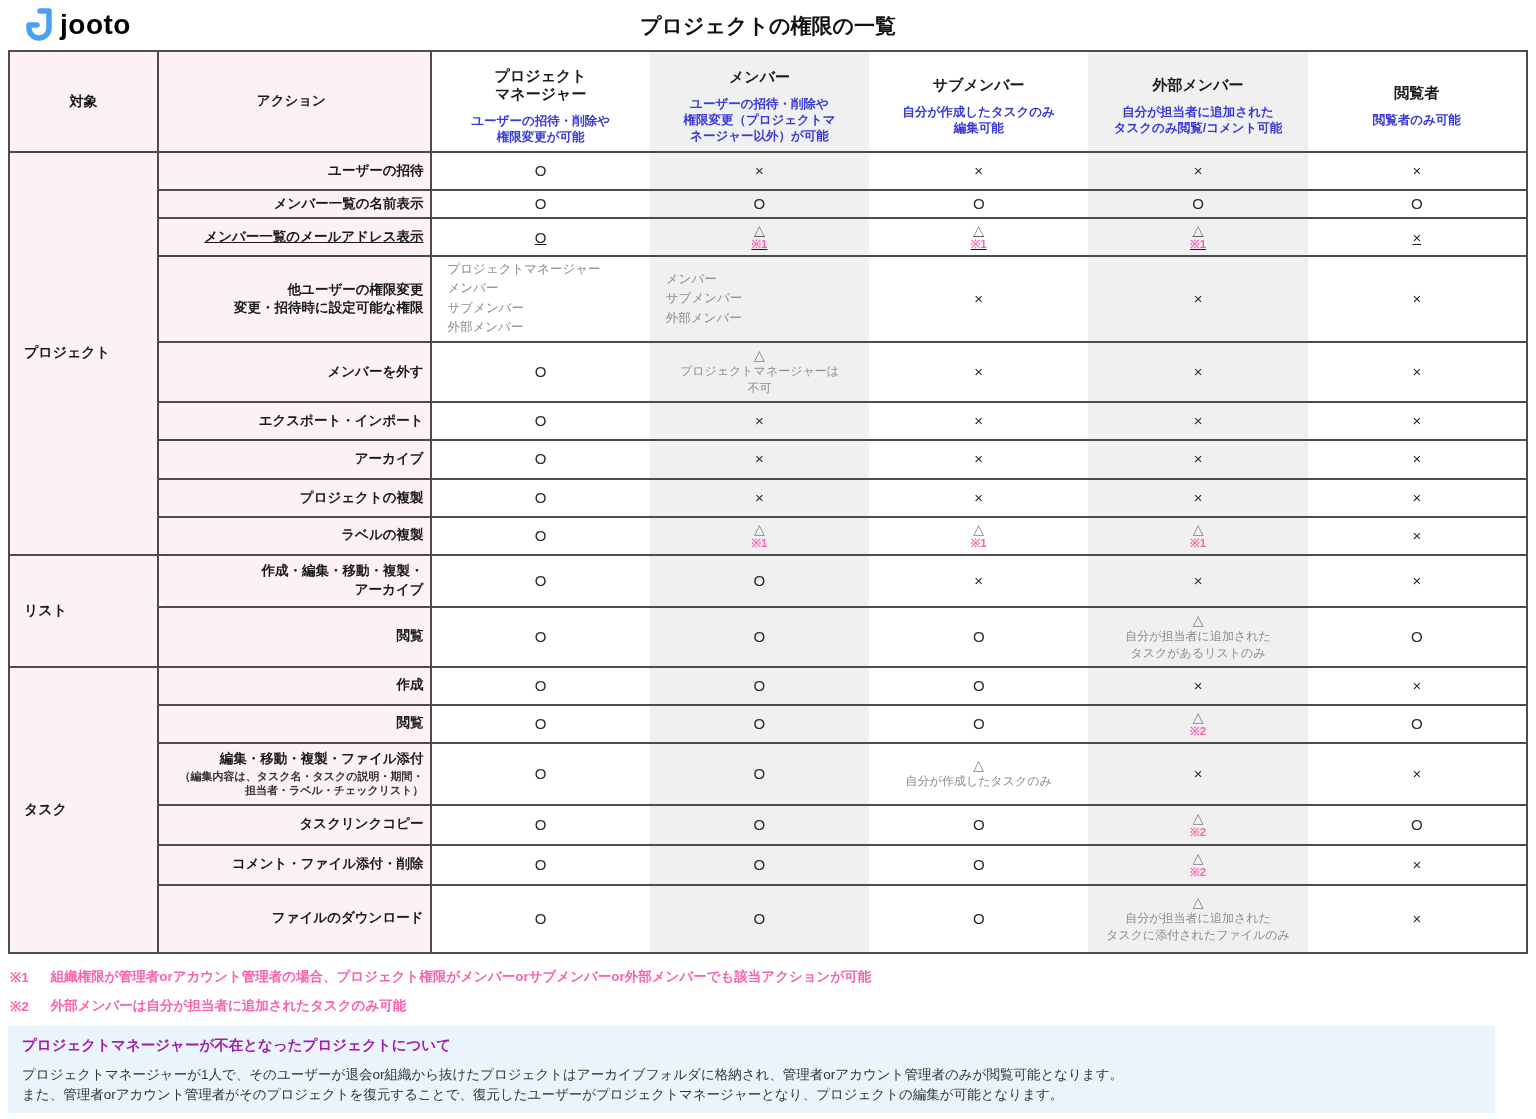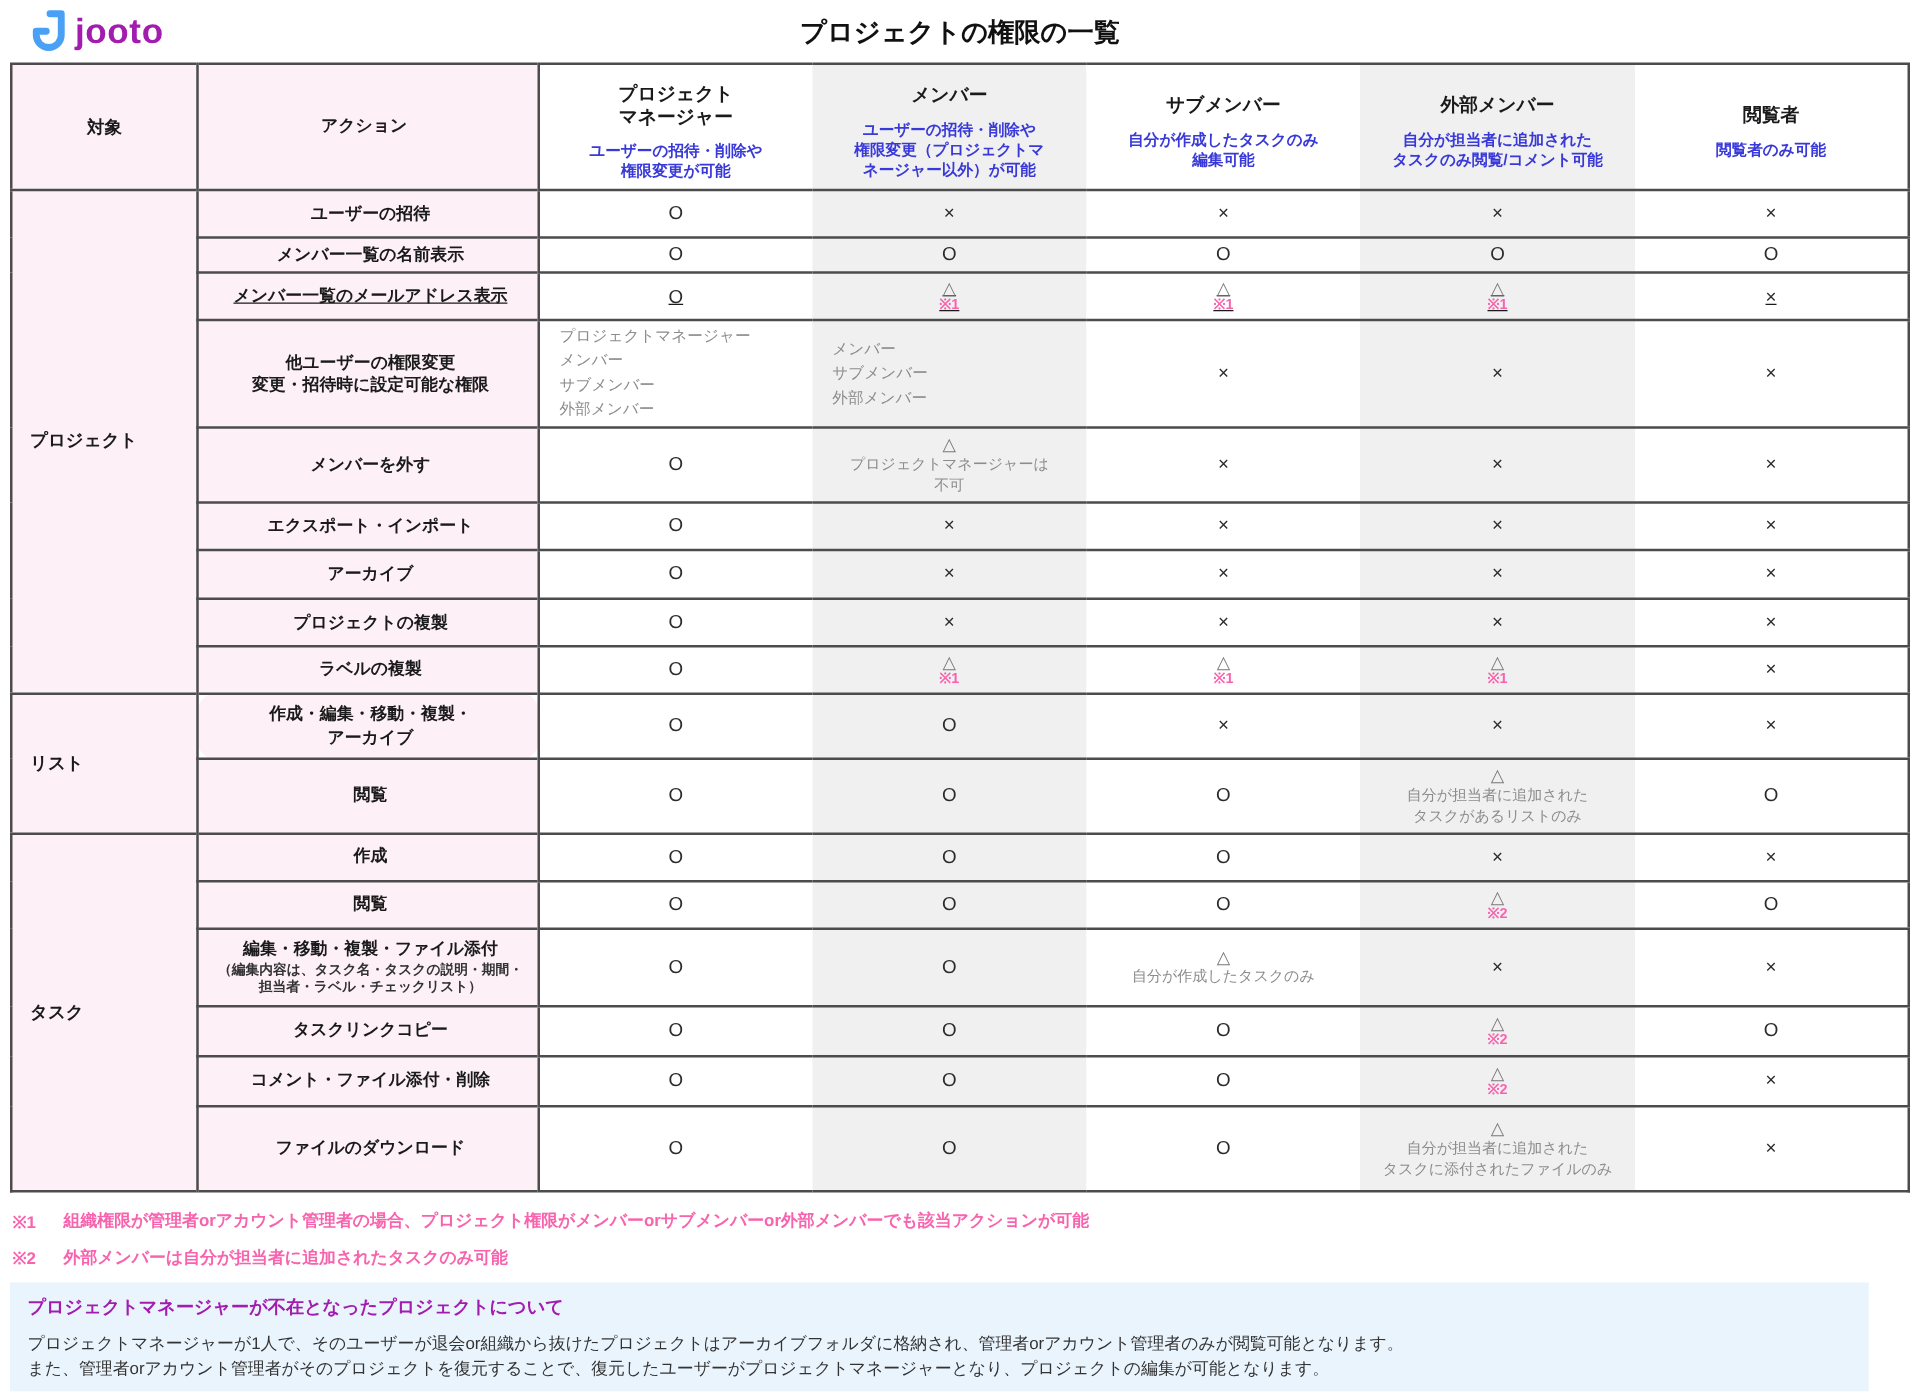--- a/index.html
+++ b/index.html
@@ -9,21 +9,21 @@
     font-family: "Liberation Sans", sans-serif;
     color:#1a1a1a;
     position: relative;
     overflow: hidden;
   }
   .topbar { position: relative; height: 50px; }
   .logo {
     position:absolute; left:24px; top:8px;
     display:flex; align-items:center; gap:6px;
   }
-  .logo-text { color:#a21caf; font-size:28px; font-weight:bold; letter-spacing:0.5px; }
+  .logo-text { color:#000000; font-size:28px; font-weight:bold; letter-spacing:0.5px; }
   .page-title {
     position:absolute; left:0; right:0; top:12px;
     text-align:center; font-size:21px; font-weight:bold; color:#111;
   }
   table.perm {
     border-collapse: collapse;
     table-layout: fixed;
     width: 1520px;
     margin-left: 8px;
     border: 2px solid #4c4c4c;
@@ -34,21 +34,21 @@
   .col-action  { width:272px; }
   .col-val     { width:219px; }
   .cell-target {
     background:#fdf0f6; border-right:2px solid #4c4c4c;
     text-align:left; padding-left:14px;
     font-weight:bold; font-size:14px;
   }
   th.cell-target { text-align:center; padding-left:0; }
   .cell-action {
     background:#fdf0f6; border-right:2px solid #4c4c4c;
-    text-align:center; padding:4px 6px 4px 10px;
+    text-align:right; padding:4px 6px 4px 10px;
     font-weight:bold; font-size:13.5px; line-height:1.35;
   }
   th.cell-action { text-align:center; padding-left:0; }
   .action-note { font-size:11px; font-weight:bold; color:#333; line-height:1.3; margin-top:1px; }
   .cell-val { text-align:center; padding:3px 4px; }
   .cell-val.shaded { background:#f0f0f0; }
   .hdr-name { font-weight:bold; font-size:15px; line-height:1.25; white-space:pre-line; padding-top:2px; }
   .hdr-sub  { font-weight:bold; font-size:12.5px; line-height:1.3; color:#3939d9; white-space:pre-line; margin-top:9px; }
   th.cell-val { vertical-align: top; padding-top:10px; }
   .sym { font-size:15px; font-weight:normal; color:#2b2b2b; line-height:1.15; }

